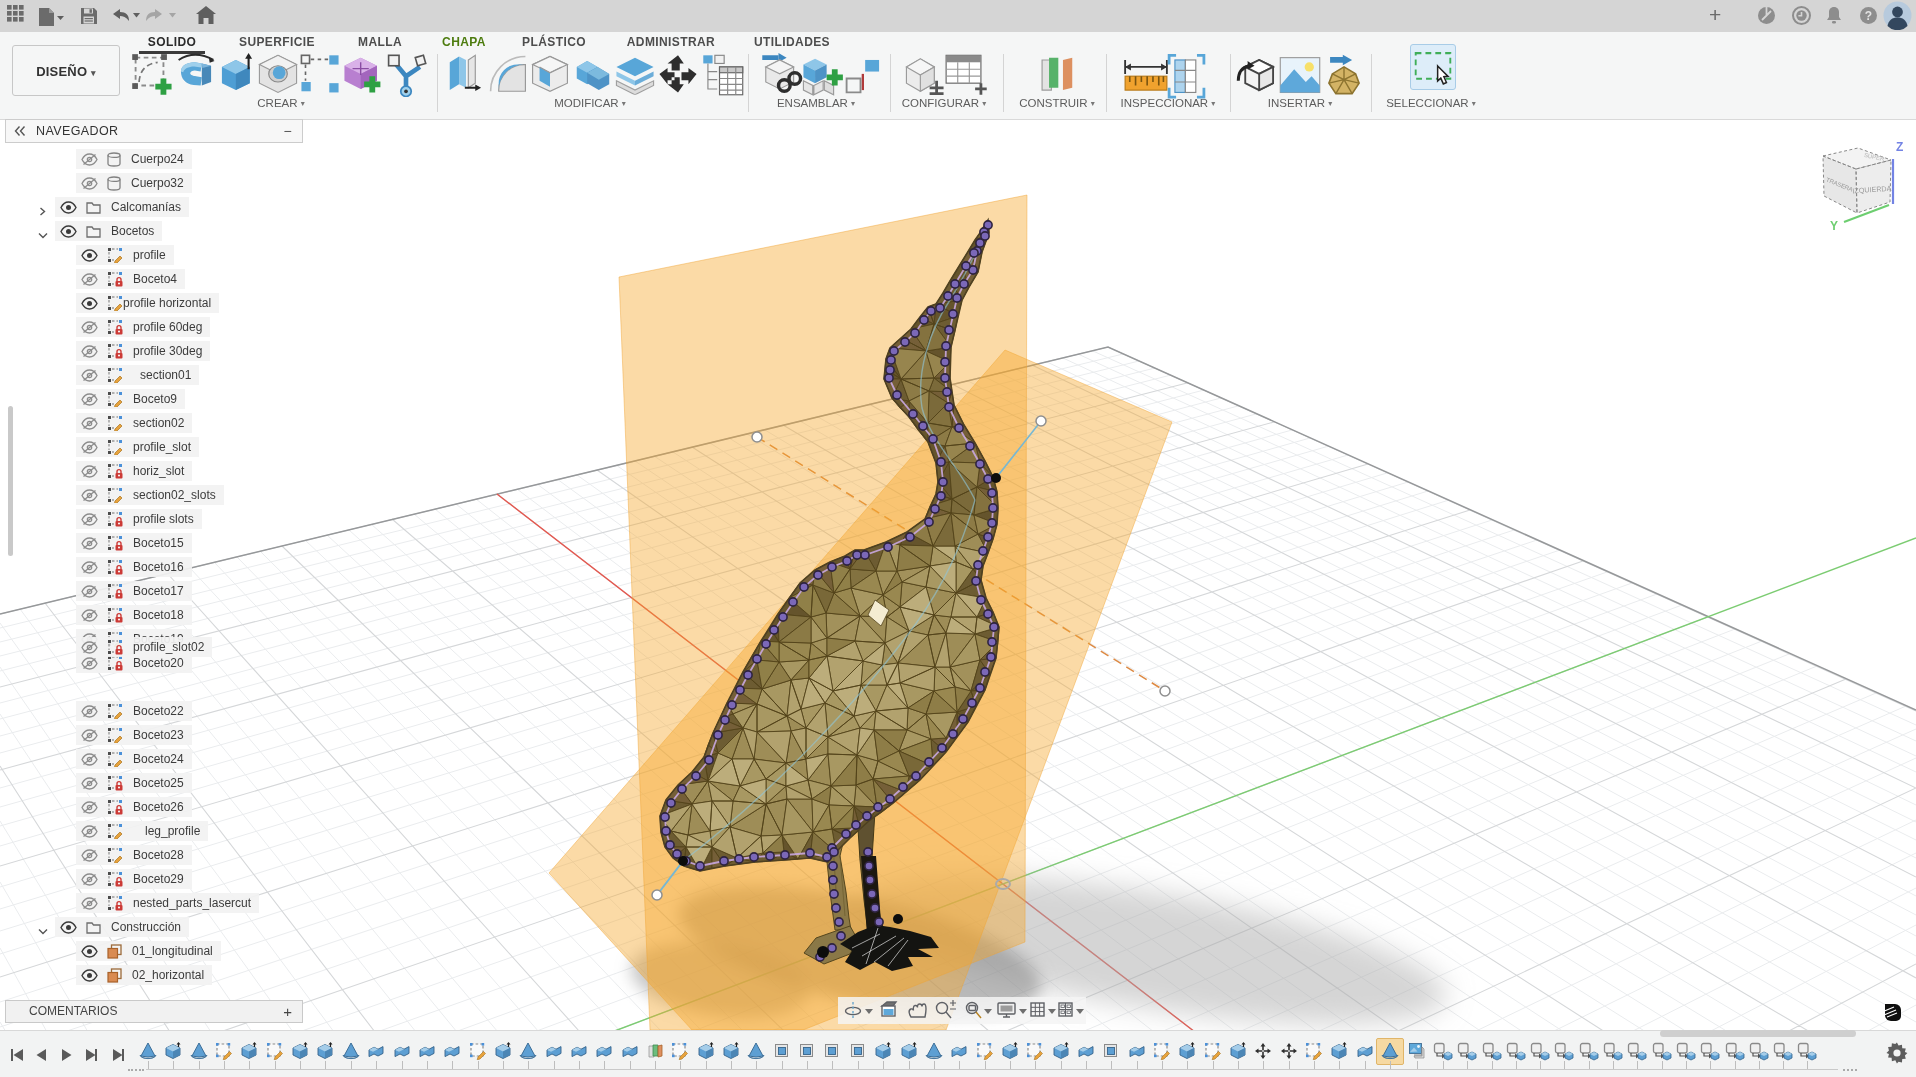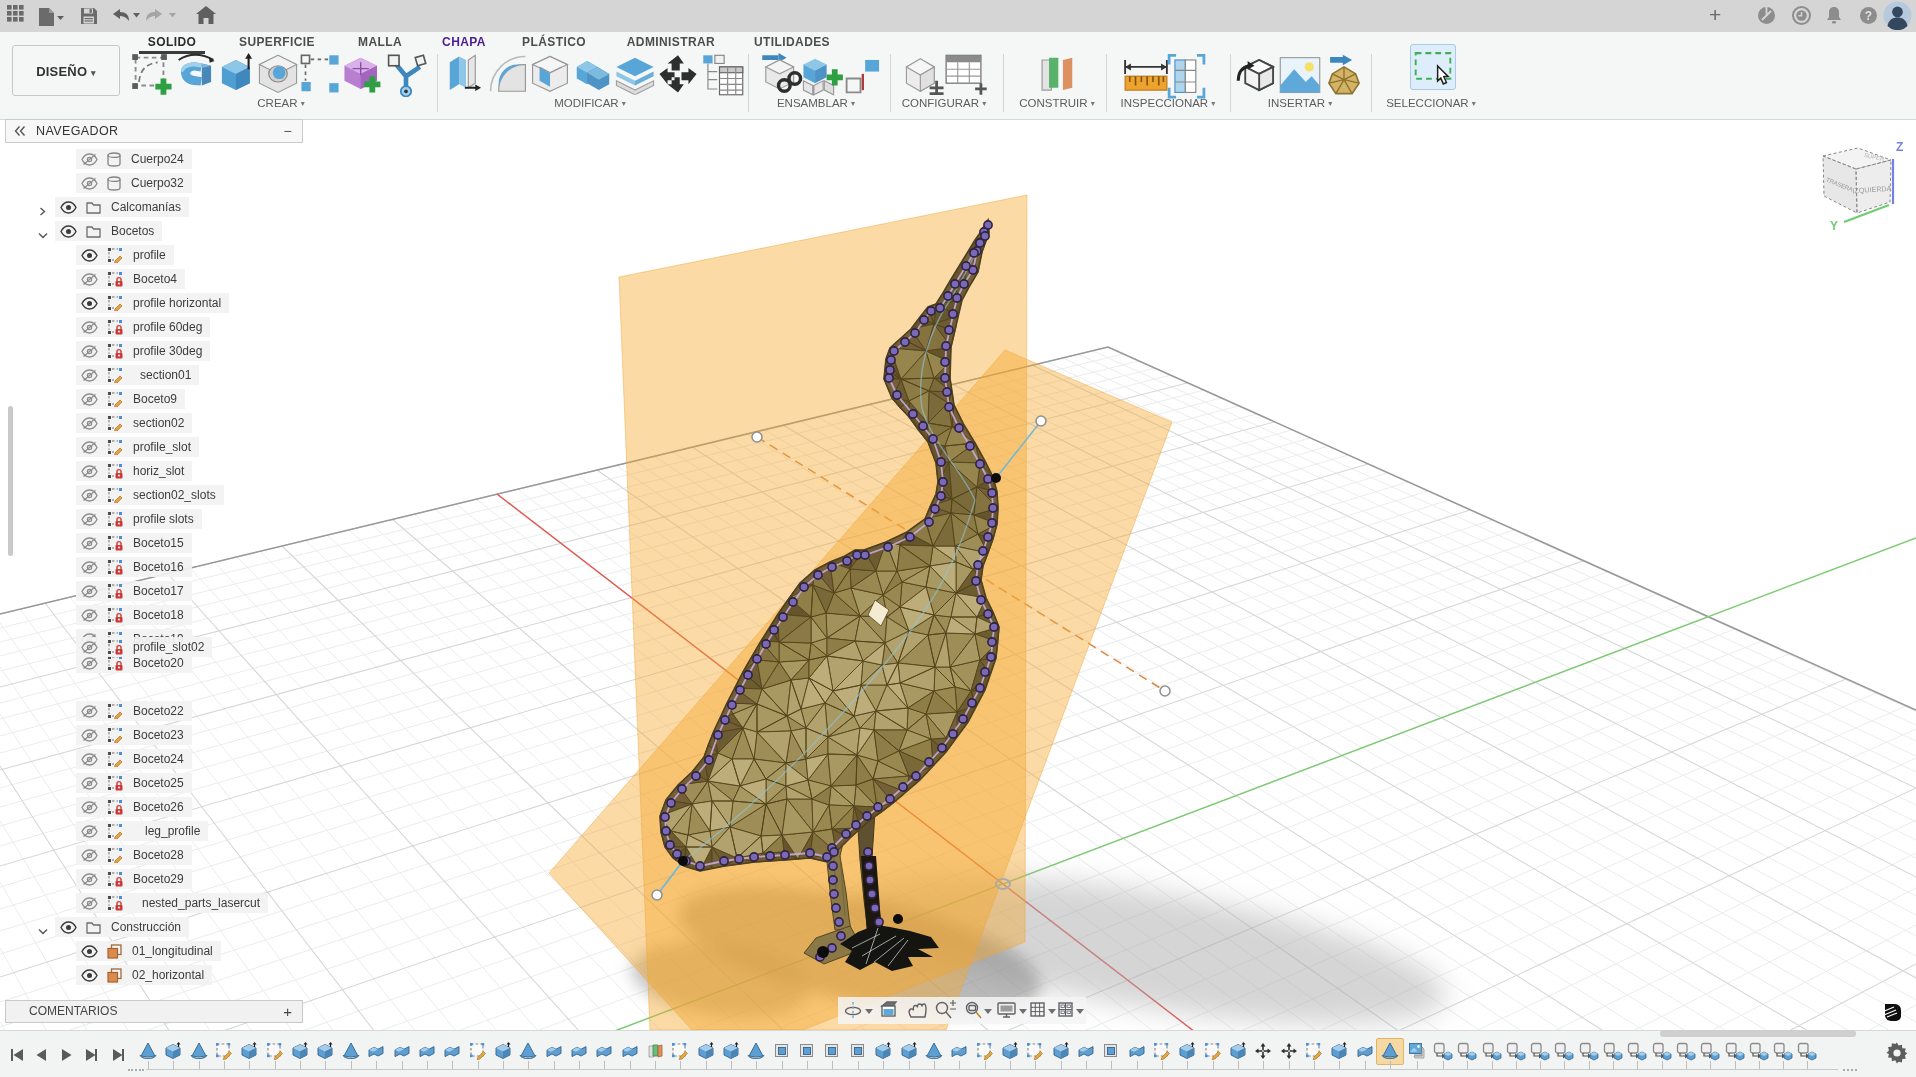--- a/index.html
+++ b/index.html
@@ -88,21 +88,21 @@
         <circle cx="14.5" cy="11" r="5.4" fill="#33475e"></circle>
         <path d="M4.5 25c1-6 5-8.5 10-8.5s9 2.5 10 8.5a14 14 0 0 1-20 0z" fill="#33475e"></path>
       </svg></span>
 </div>
 <div id="ribbon">
  <div id="diseno">DISEÑO <span style="font-size:9px;color:#555">▾</span></div>
  <span class="rtab" style="left:172px;color:#2b2b2b">SOLIDO</span>
  <div style="position:absolute;left:139px;top:19px;width:66px;height:3px;background:#3b3b3b"></div>
  <span class="rtab" style="left:277px;font-weight:600;color:#4d4d4d">SUPERFICIE</span>
  <span class="rtab" style="left:380px;font-weight:600;color:#4d4d4d">MALLA</span>
- <span class="rtab" style="left:464px;font-weight:600;color:#4c1d95">CHAPA</span>
+ <span class="rtab" style="left:464px;font-weight:600;color:#4d7c0f">CHAPA</span>
  <span class="rtab" style="left:554px;font-weight:600;color:#4d4d4d">PLÁSTICO</span>
  <span class="rtab" style="left:671px;font-weight:600;color:#4d4d4d">ADMINISTRAR</span>
  <span class="rtab" style="left:792px;font-weight:600;color:#4d4d4d">UTILIDADES</span>
  <span class="rgl" style="left:281px">CREAR <b>▾</b></span>
  <span class="rgl" style="left:590px">MODIFICAR <b>▾</b></span>
  <span class="rgl" style="left:816px">ENSAMBLAR <b>▾</b></span>
  <span class="rgl" style="left:944px">CONFIGURAR <b>▾</b></span>
  <span class="rgl" style="left:1057px">CONSTRUIR <b>▾</b></span>
  <span class="rgl" style="left:1168px">INSPECCIONAR <b>▾</b></span>
  <span class="rgl" style="left:1300px">INSERTAR <b>▾</b></span>
@@ -660,21 +660,21 @@
     </span>
     <span style="margin-left:9px;display:flex">
       <svg width="16" height="16" viewBox="0 0 16 16">
         <path d="M2 5v6M5 2h6M5 13h2" stroke="#9a9a9a" stroke-width="1.4" stroke-dasharray="2.5 2"></path>
         <rect x="1" y="1" width="3" height="3" fill="#4a4a4a"></rect>
         <rect x="12" y="1" width="3" height="3" fill="#4a90d9"></rect>
         <rect x="1" y="12" width="3" height="3" fill="#4a4a4a"></rect>
         <path d="M8 14l5-5 2 2-5 5-2.6.6z" fill="#e8a33d" stroke="#a8741f" stroke-width=".7"></path>
       </svg>
     </span>
-    <span style="margin-left:10px">profile horizontal</span>
+    <span style="">profile horizontal</span>
   </div>
 <div class="trow" style="left:76px;top:317px">
     <span style="margin-left:5px;display:flex">
       <svg width="17" height="13" viewBox="0 0 17 13">
         <path d="M1 6.5C3 2.5 5.5 1 8.5 1s5.5 1.5 7.5 5.5C14 10.5 11.5 12 8.5 12S3 10.5 1 6.5z" fill="none" stroke="#8c8c8c" stroke-width="1.3"></path>
         <circle cx="8.5" cy="6.5" r="2.2" fill="none" stroke="#8c8c8c" stroke-width="1.2"></circle>
         <path d="M2.5 11.5L14.5 1.5" stroke="#8c8c8c" stroke-width="1.3"></path>
       </svg>
     </span>
     <span style="margin-left:9px;display:flex">
@@ -1163,21 +1163,21 @@
       <svg width="16" height="16" viewBox="0 0 16 16">
         <path d="M2 5v6M5 2h6M5 13h2" stroke="#9a9a9a" stroke-width="1.4" stroke-dasharray="2.5 2"></path>
         <rect x="1" y="1" width="3" height="3" fill="#4a4a4a"></rect>
         <rect x="12" y="1" width="3" height="3" fill="#4a90d9"></rect>
         <rect x="1" y="12" width="3" height="3" fill="#4a4a4a"></rect>
         <rect x="8.5" y="10" width="7" height="5.6" rx="1" fill="#cc3a36"></rect>
         <path d="M10 10V8.6a2 2 0 0 1 4 0V10" fill="none" stroke="#cc3a36" stroke-width="1.4"></path>
         <circle cx="12" cy="12.6" r="1" fill="#fff"></circle>
       </svg>
     </span>
-    <span style="margin-left:19px">nested_parts_lasercut</span>
+    <span style="margin-left:10px">nested_parts_lasercut</span>
   </div>
 <span class="chev" style="left:38px;top:922px"><svg width="10" height="9" viewBox="0 0 10 9">
       <path d="M1 2.5l4 4 4-4" fill="none" stroke="#555" stroke-width="1.4"></path>
     </svg></span>
 <div class="trow" style="left:55px;top:917px">
     <span style="margin-left:5px;display:flex">
       <svg width="17" height="13" viewBox="0 0 17 13">
         <path d="M1 6.5C3 2.5 5.5 1 8.5 1s5.5 1.5 7.5 5.5C14 10.5 11.5 12 8.5 12S3 10.5 1 6.5z" fill="none" stroke="#3a3a3a" stroke-width="1.4"></path>
         <circle cx="8.5" cy="6.5" r="2.5" fill="#3a3a3a"></circle>
       </svg>

